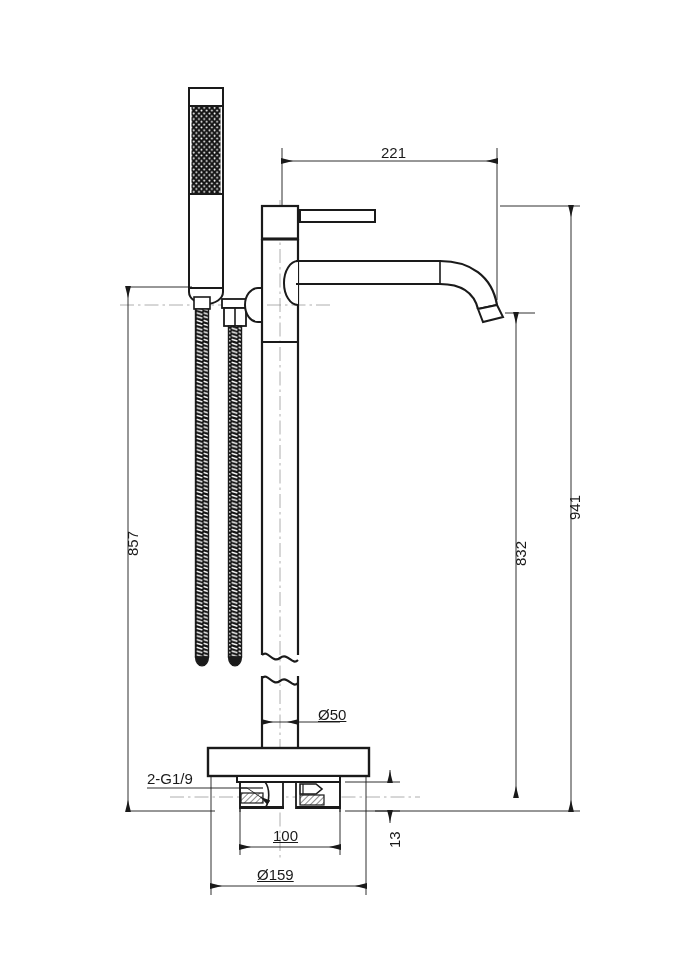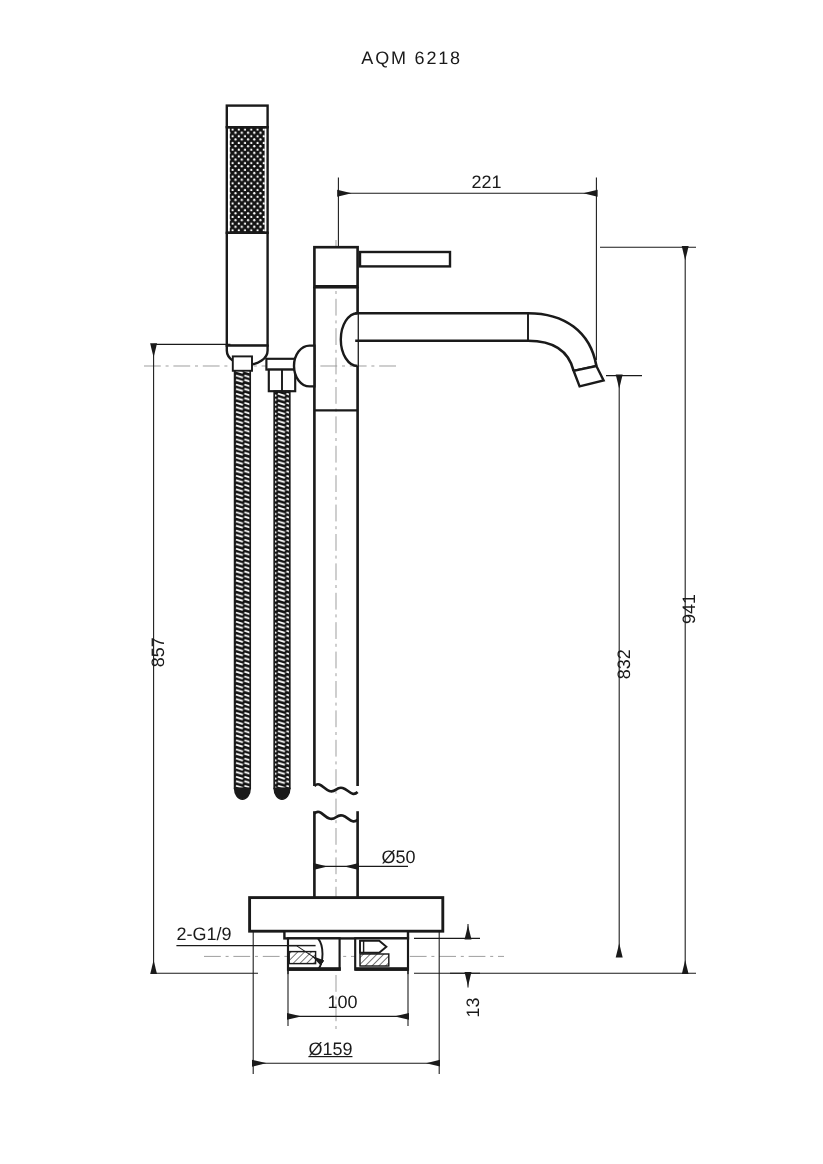--- a/index.html
+++ b/index.html
@@ -45,21 +45,20 @@
   .rot {
     transform: rotate(-90deg);
     transform-origin: left top;
   }
 </style>
 </head>
 <body>
 
 <div id="sheet">
 
-  <div class="ttl">AQM  6218</div>
 
   <svg id="drawing-svg" viewBox="0 0 686 970">
     <defs>
       <marker id="arrIn" markerWidth="12" markerHeight="8" refX="11" refY="4" orient="auto" markerUnits="userSpaceOnUse">
         <path d="M0,4 L12,1.1 L12,6.9 Z" fill="#1a1a1a"></path>
       </marker>
       <marker id="arrOut" markerWidth="12" markerHeight="8" refX="1" refY="4" orient="auto" markerUnits="userSpaceOnUse">
         <path d="M12,4 L0,1.1 L0,6.9 Z" fill="#1a1a1a"></path>
       </marker>
       <marker id="arrLead" markerWidth="11" markerHeight="7" refX="10" refY="3.5" orient="auto" markerUnits="userSpaceOnUse">
@@ -230,31 +229,31 @@
       </g>
 
       <g stroke="#1a1a1a" stroke-width="0.9">
         <line x1="147" y1="788" x2="247" y2="788"></line>
         <line x1="247" y1="788" x2="268" y2="802" marker-end="url(#arrLead)"></line>
       </g>
 
     </g>
   </svg>
 
-  <div class="dimtext" style="left:381px; top:144px;margin-left:12px;">221</div>
+  <div class="dimtext" style="left:381px; top:144px;">221</div>
 
   <div class="dimtext rot" style="left:566px; top:520px;">941</div>
 
   <div class="dimtext rot" style="left:512px; top:566px;">832</div>
 
   <div class="dimtext rot" style="left:124px; top:556px;">857</div>
 
-  <div class="dimtext" style="left:318px; top:706px;">Ø50</div>
-
-  <div class="dimtext" style="left:273px; top:827px;">100</div>
+  <div class="dimtext" style="left:318px; top:706px;text-decoration:underline;">Ø50</div>
+
+  <div class="dimtext" style="left:273px; top:827px;text-decoration:underline;">100</div>
 
   <div class="dimtext" style="left:257px; top:866px;text-decoration:underline;">Ø159</div>
 
   <div class="dimtext rot" style="left:386px; top:848px;">13</div>
 
   <div class="dimtext" style="left:147px; top:770px;">2-G1/9</div>
 
 </div>
 
 </body></html>

